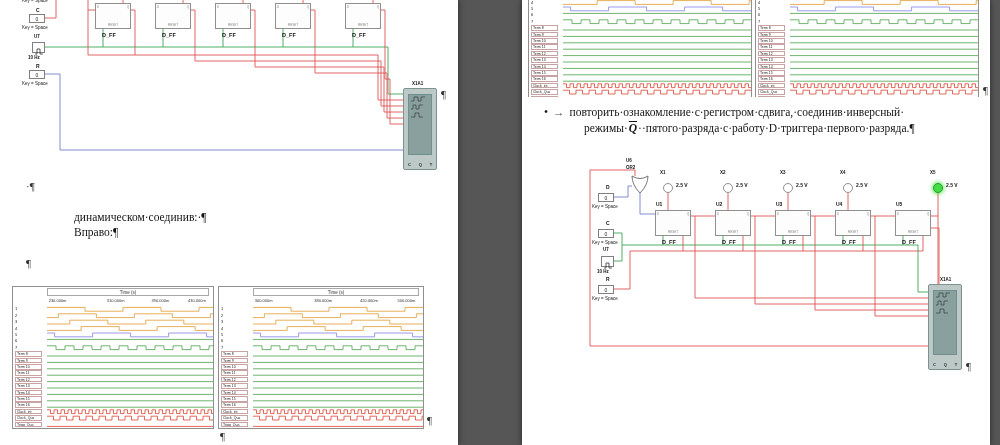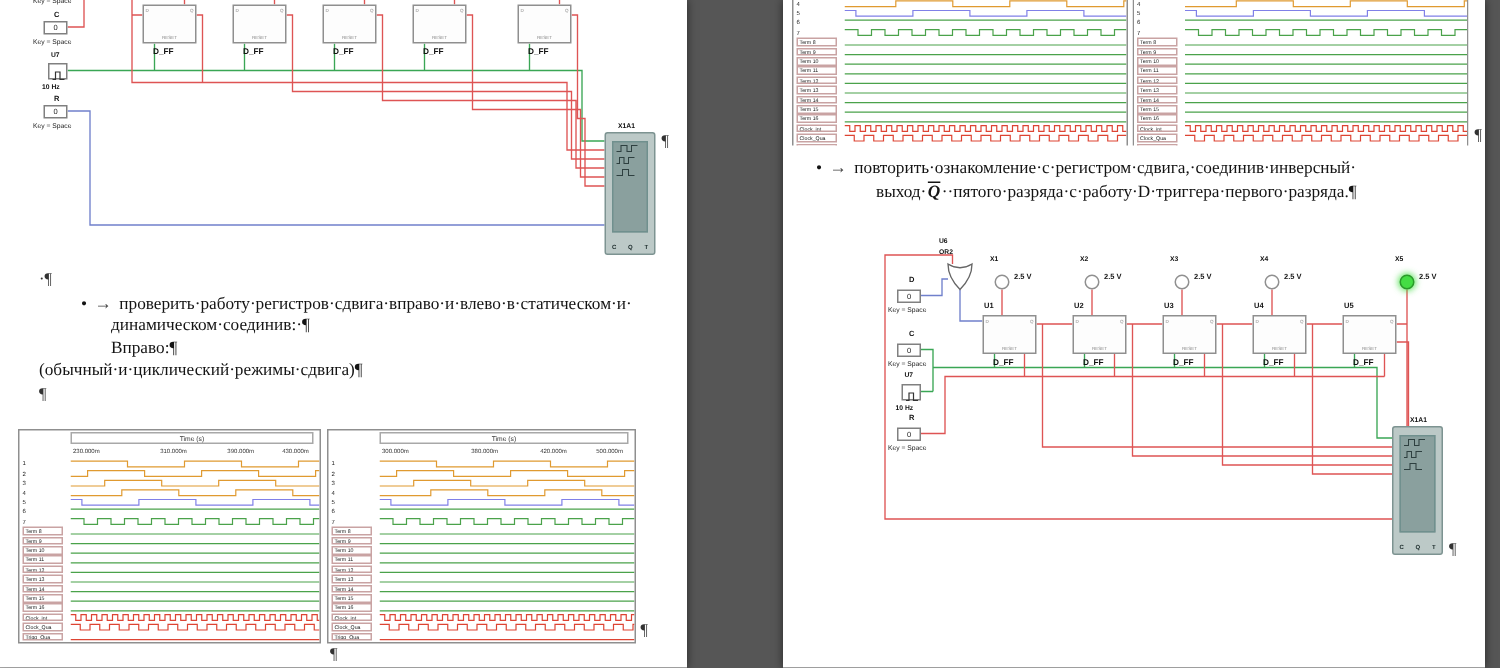--- a/index.html
+++ b/index.html
@@ -78,26 +78,22 @@
     </div>
     <div class="an-pins">
       <span>C</span>
       <span>Q</span>
       <span>T</span>
     </div>
   </div>
   <div class="doc-mark" style="left:441px;top:88px">¶</div>
 
   <div class="doc-mark" style="left:26px;top:180px">·¶</div>
-  <div class="doc-text" style="left:54px;top:197px">
-    <span>•</span><span class="tabmark">→</span><span>проверить·работу·регистров·сдвига·вправо·и·влево·в·статическом·и·</span>
-  </div>
   <div class="doc-text" style="left:74px;top:211px">динамическом·соединив:·¶</div>
   <div class="doc-text" style="left:74px;top:226px">Вправо:¶</div>
-  <div class="doc-text" style="left:26px;top:241px">(обычный·и·циклический·режимы·сдвига)¶</div>
   <div class="doc-mark" style="left:26px;top:257px">¶</div>
 
   <div class="scope" id="scope-l1" style="left:12px;top:286px;width:202px;height:143px">
       <div class="sc-head" style="left: 34px; top: 1px; width: 162px;">Time (s)</div>
       <div class="sc-tick" style="left: 35.66px; top: 11px;">230.000m</div>
       <div class="sc-tick" style="left: 93.76px; top: 11px;">310.000m</div>
       <div class="sc-tick" style="left: 138.58px; top: 11px;">390.000m</div>
       <div class="sc-tick" style="left: 175.1px; top: 11px;">430.000m</div>
       <div class="sc-lab" style="left: 2px; top: 19.4px;">1</div>
       <div class="sc-lab" style="left: 2px; top: 25.8px;">2</div>
@@ -304,21 +300,21 @@
           <path d="M0 120.4 H188" fill="none" stroke="#dd4433" stroke-width="0.8"></path>
         </svg>
       </div>
     </div>
   <div class="doc-mark" style="left:461px;top:84px">¶</div>
 
   <div class="doc-text" style="left:22px;top:106px">
     <span>•</span><span class="tabmark">→</span><span>повторить·ознакомление·с·регистром·сдвига,·соединив·инверсный·</span>
   </div>
   <div class="doc-text" style="left:62px;top:122px">
-    <span>выход·</span><span class="qbar">Q</span><span>··пятого·разряда·с·работу·D·триггера·первого·разряда.¶</span>
+    <span>режимы·</span><span class="qbar">Q</span><span>··пятого·разряда·с·работу·D·триггера·первого·разряда.¶</span>
   </div>
 
   <svg class="wires" width="468" height="445" style="left:0;top:0">
     <path class="wg" d="M92 233 H100 V261 M92 261 H100 M100 245 H396 V292 H406 M141 236 V245 M201 236 V245 M261 236 V245 M321 236 V245 M381 236 V245"></path>
     <path class="wr" d="M92 289 H108 V251 H401 M161 236 V251 M221 236 V251 M281 236 V251 M341 236 V251 M401 236 V251 M169 216 H193 M229 216 H253 M289 216 H313 M349 216 H373 M409 216 H416 M146 193 V210 M206 193 V210 M266 193 V210 M326 193 V210 M416 193 V216 M173 216 V298 H406 M233 216 V304 H406 M293 216 V310 H406 M353 216 V316 H406 M416 216 V322 H406 M409 228 H417 V346 H68 V170 H113 V176"></path>
     <path class="wb" d="M92 197 H106 V186 H110 M118 193 V214 H133"></path>
   </svg>
 
   <div class="ref-label" style="left:104px;top:158px">U6</div>
   <div class="ref-label" style="left:104px;top:165px">OR2</div>

